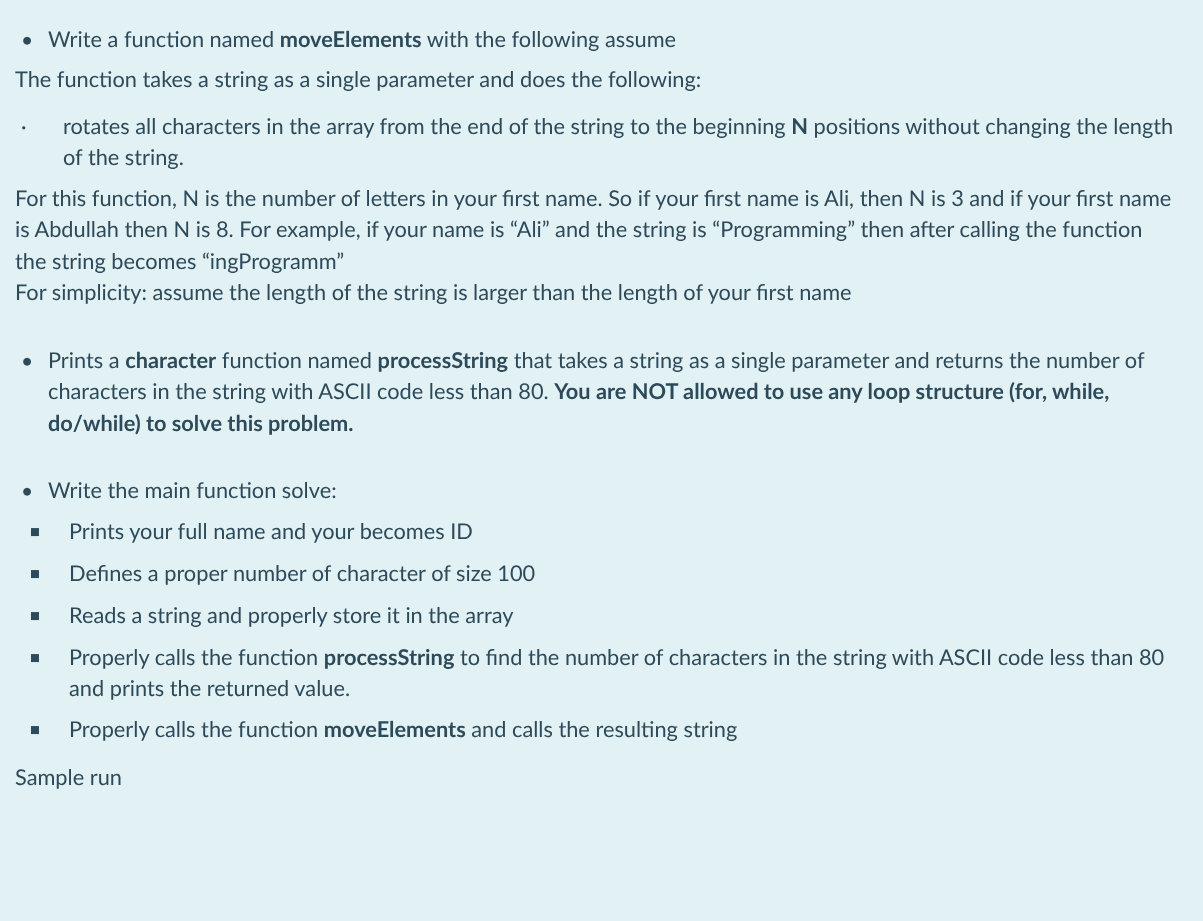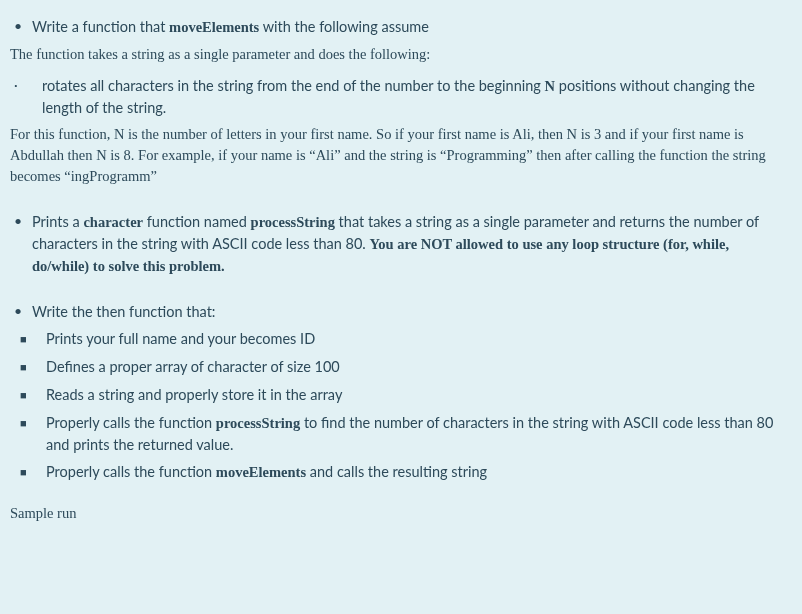--- a/index.html
+++ b/index.html
@@ -12,21 +12,20 @@
     color:#2d4a5a;
     line-height:1.45;
     overflow:hidden;
     box-sizing:border-box;
   }
   .page{
     padding:6px 16px 8px 10px;
   }
   .para{
     margin:6px 0;
-    font-family:Liberation Serif, serif;
   }
   .bullet-row{
     display:flex;
     align-items:flex-start;
     margin:10px 0 6px 0;
   }
   .dot{
     width:18px;
     flex:0 0 18px;
     text-align:left;
@@ -48,80 +47,81 @@
     font-size:11px;
     line-height:22px;
   }
   .bullet-body{
     flex:1 1 auto;
   }
   .sig{
     text-align:center;
     margin:12px 0 10px 0;
   }
-  .bold{font-weight:700;font-family:Liberation Serif, serif;}
+  .bold{font-weight:700;}
   .gap-lg{margin-top:24px;}
   .gap-md{margin-top:16px;}
   .sq-row{
     display:flex;
     align-items:flex-start;
     margin:6px 0 6px 0;
   }
 </style>
 </head>
 <body>
 
 <div class="page">
 
   <div class="bullet-row">
     <div class="dot">•</div>
     <div class="bullet-body">
-      <span>Write a function that </span><span class="bold">moveElements</span><span> with the following assume</span>
+      <span>Write a function named </span><span class="bold">moveElements</span><span> with the following assume</span>
     </div>
   </div>
 
 
   <div class="para">The function takes a string as a single parameter and does the following:</div>
 
   <div class="bullet-row">
     <div class="dot-small">·</div>
     <div class="bullet-body">
-      <span>rotates all characters in the string from the end of the number to the beginning </span><span class="bold">N</span><span>  positions without changing the length of the string.</span>
+      <span>rotates all characters in the array from the end of the string to the beginning </span><span class="bold">N</span><span>  positions without changing the length of the string.</span>
     </div>
   </div>
 
   <div class="para">
     <span>For this function, N is the number of letters in your first name. So if your first name is Ali, then N is 3 and if your first name is  Abdullah then N is 8. For example, if your name is “Ali”  and the string is “Programming” then after calling  the function the string becomes “ingProgramm”</span><br>
+    <span>For simplicity: assume the length of the string is larger than the length of your first name</span>
   </div>
 
   <div class="bullet-row gap-lg">
     <div class="dot">•</div>
     <div class="bullet-body">
       <span>Prints a </span><span class="bold">character</span><span> function named </span><span class="bold">processString</span><span> that takes a string as a single parameter and returns the number of characters in the string with ASCII code less than 80. </span><span class="bold">You are NOT allowed to use any loop structure (for, while, do/while) to solve this problem.</span>
     </div>
   </div>
 
   <div class="bullet-row gap-lg">
     <div class="dot">•</div>
     <div class="bullet-body">
-      <span>Write the then function that:</span>
+      <span>Write the main function solve:</span>
     </div>
   </div>
 
   <div class="sq-row gap-md">
     <div class="sq">■</div>
     <div class="bullet-body">
       <span>Prints your full name and your becomes ID</span>
     </div>
   </div>
 
   <div class="sq-row">
     <div class="sq">■</div>
     <div class="bullet-body">
-      <span>Defines a proper array of character of size 100</span>
+      <span>Defines a proper number of character of size 100</span>
     </div>
   </div>
 
   <div class="sq-row">
     <div class="sq">■</div>
     <div class="bullet-body">
       <span>Reads a string and properly store it in the array</span>
     </div>
   </div>
 
@@ -132,15 +132,15 @@
     </div>
   </div>
 
   <div class="sq-row">
     <div class="sq">■</div>
     <div class="bullet-body">
       <span>Properly calls the function </span><span class="bold">moveElements</span><span>  and calls the resulting string</span>
     </div>
   </div>
 
-  <div class="para" style="margin-top:20px;">Sample run</div>
+  <div class="para" style="margin-top:10px;">Sample run</div>
 
 </div>
 
 </body></html>

